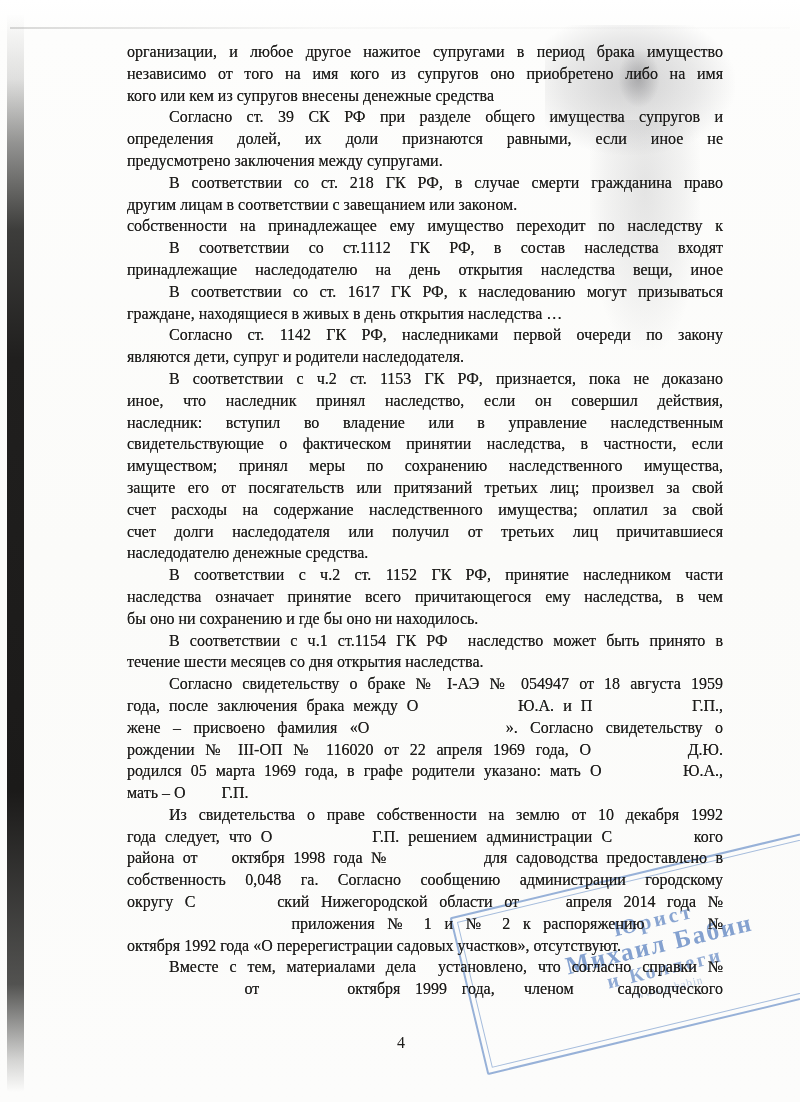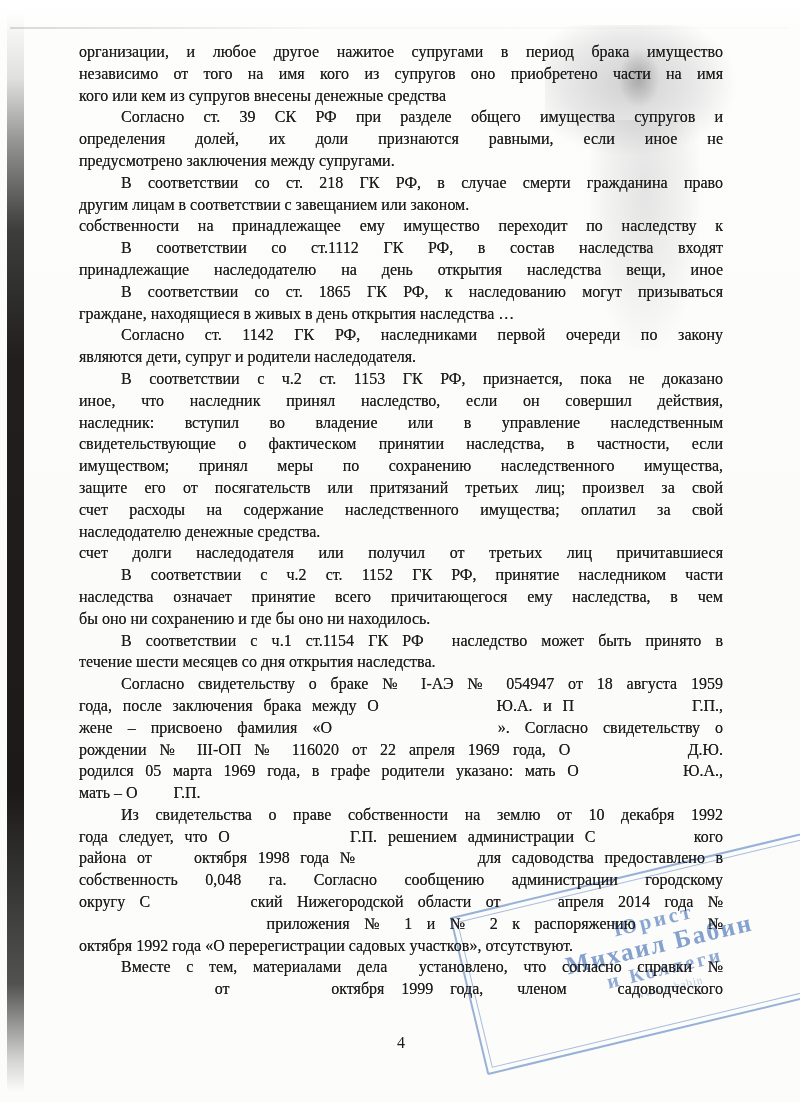--- a/index.html
+++ b/index.html
@@ -57,20 +57,21 @@
     font-size: 16px;
     line-height: 21.8px;
     text-shadow: 0 0 0.35px rgba(20,20,20,0.75);
   }
   .para { margin: 0; }
   .line {
     text-align: justify;
     text-align-last: justify;
     text-justify: inter-word;
     min-height: 21.8px;
+    margin-left: 48px;
   }
   .line.first-indent { text-indent: 42px; }
   .line.last { text-align-last: left; }
 
   .page-number {
     position: absolute;
     left: 79px; top: 1034px; width: 644px;
     text-align: center;
     font-size: 16px;
     z-index: 2;
@@ -135,55 +136,55 @@
       <div class="stamp-line1">Юрист</div>
       <div class="stamp-line2">Михаил Бабин</div>
       <div class="stamp-line3">и Коллеги</div>
       <div class="stamp-url">www.mbabin</div>
     </div>
   </div>
 
   <div class="textblock">
       <div class="para">
         <div class="line">организации, и любое другое нажитое супругами в период брака имущество</div>
-        <div class="line">независимо от того на имя кого из супругов оно приобретено части на имя</div>
+        <div class="line">независимо от того на имя кого из супругов оно приобретено либо на имя</div>
         <div class="line last">кого или кем из супругов внесены денежные средства</div>
       </div>
       <div class="para">
         <div class="line first-indent">Согласно ст. 39 СК РФ при разделе общего имущества супругов и</div>
         <div class="line">определения долей, их доли признаются равными, если иное не</div>
         <div class="line last">предусмотрено заключения между супругами.</div>
       </div>
       <div class="para">
         <div class="line first-indent">В соответствии со ст. 218 ГК РФ, в случае смерти гражданина право</div>
         <div class="line last">другим лицам в соответствии с завещанием или законом.</div>
         <div class="line">собственности на принадлежащее ему имущество переходит по наследству к</div>
       </div>
       <div class="para">
         <div class="line first-indent">В соответствии со ст.1112 ГК РФ, в состав наследства входят</div>
         <div class="line">принадлежащие наследодателю на день открытия наследства вещи, иное</div>
       </div>
       <div class="para">
-        <div class="line first-indent">В соответствии со ст. 1865 ГК РФ, к наследованию могут призываться</div>
+        <div class="line first-indent">В соответствии со ст. 1617 ГК РФ, к наследованию могут призываться</div>
         <div class="line last">граждане, находящиеся в живых в день открытия наследства …</div>
       </div>
       <div class="para">
         <div class="line first-indent">Согласно ст. 1142 ГК РФ, наследниками первой очереди по закону</div>
         <div class="line last">являются дети, супруг и родители наследодателя.</div>
       </div>
       <div class="para">
         <div class="line first-indent">В соответствии с ч.2 ст. 1153 ГК РФ, признается, пока не доказано</div>
         <div class="line">иное, что наследник принял наследство, если он совершил действия,</div>
         <div class="line">наследник: вступил во владение или в управление наследственным</div>
         <div class="line">свидетельствующие о фактическом принятии наследства, в частности, если</div>
         <div class="line">имуществом; принял меры по сохранению наследственного имущества,</div>
         <div class="line">защите его от посягательств или притязаний третьих лиц; произвел за свой</div>
         <div class="line">счет расходы на содержание наследственного имущества; оплатил за свой</div>
+        <div class="line">счет долги наследодателя или получил от третьих лиц причитавшиеся</div>
         <div class="line last">наследодателю денежные средства.</div>
-        <div class="line">счет долги наследодателя или получил от третьих лиц причитавшиеся</div>
       </div>
       <div class="para">
         <div class="line first-indent">В соответствии с ч.2 ст. 1152 ГК РФ, принятие наследником части</div>
         <div class="line">наследства означает принятие всего причитающегося ему наследства, в чем</div>
         <div class="line last">бы оно ни сохранению и где бы оно ни находилось.</div>
       </div>
       <div class="para">
         <div class="line first-indent">В соответствии с ч.1 ст.1154 ГК РФ&nbsp; наследство может быть принято в</div>
         <div class="line last">течение шести месяцев со дня открытия наследства.</div>
       </div>

